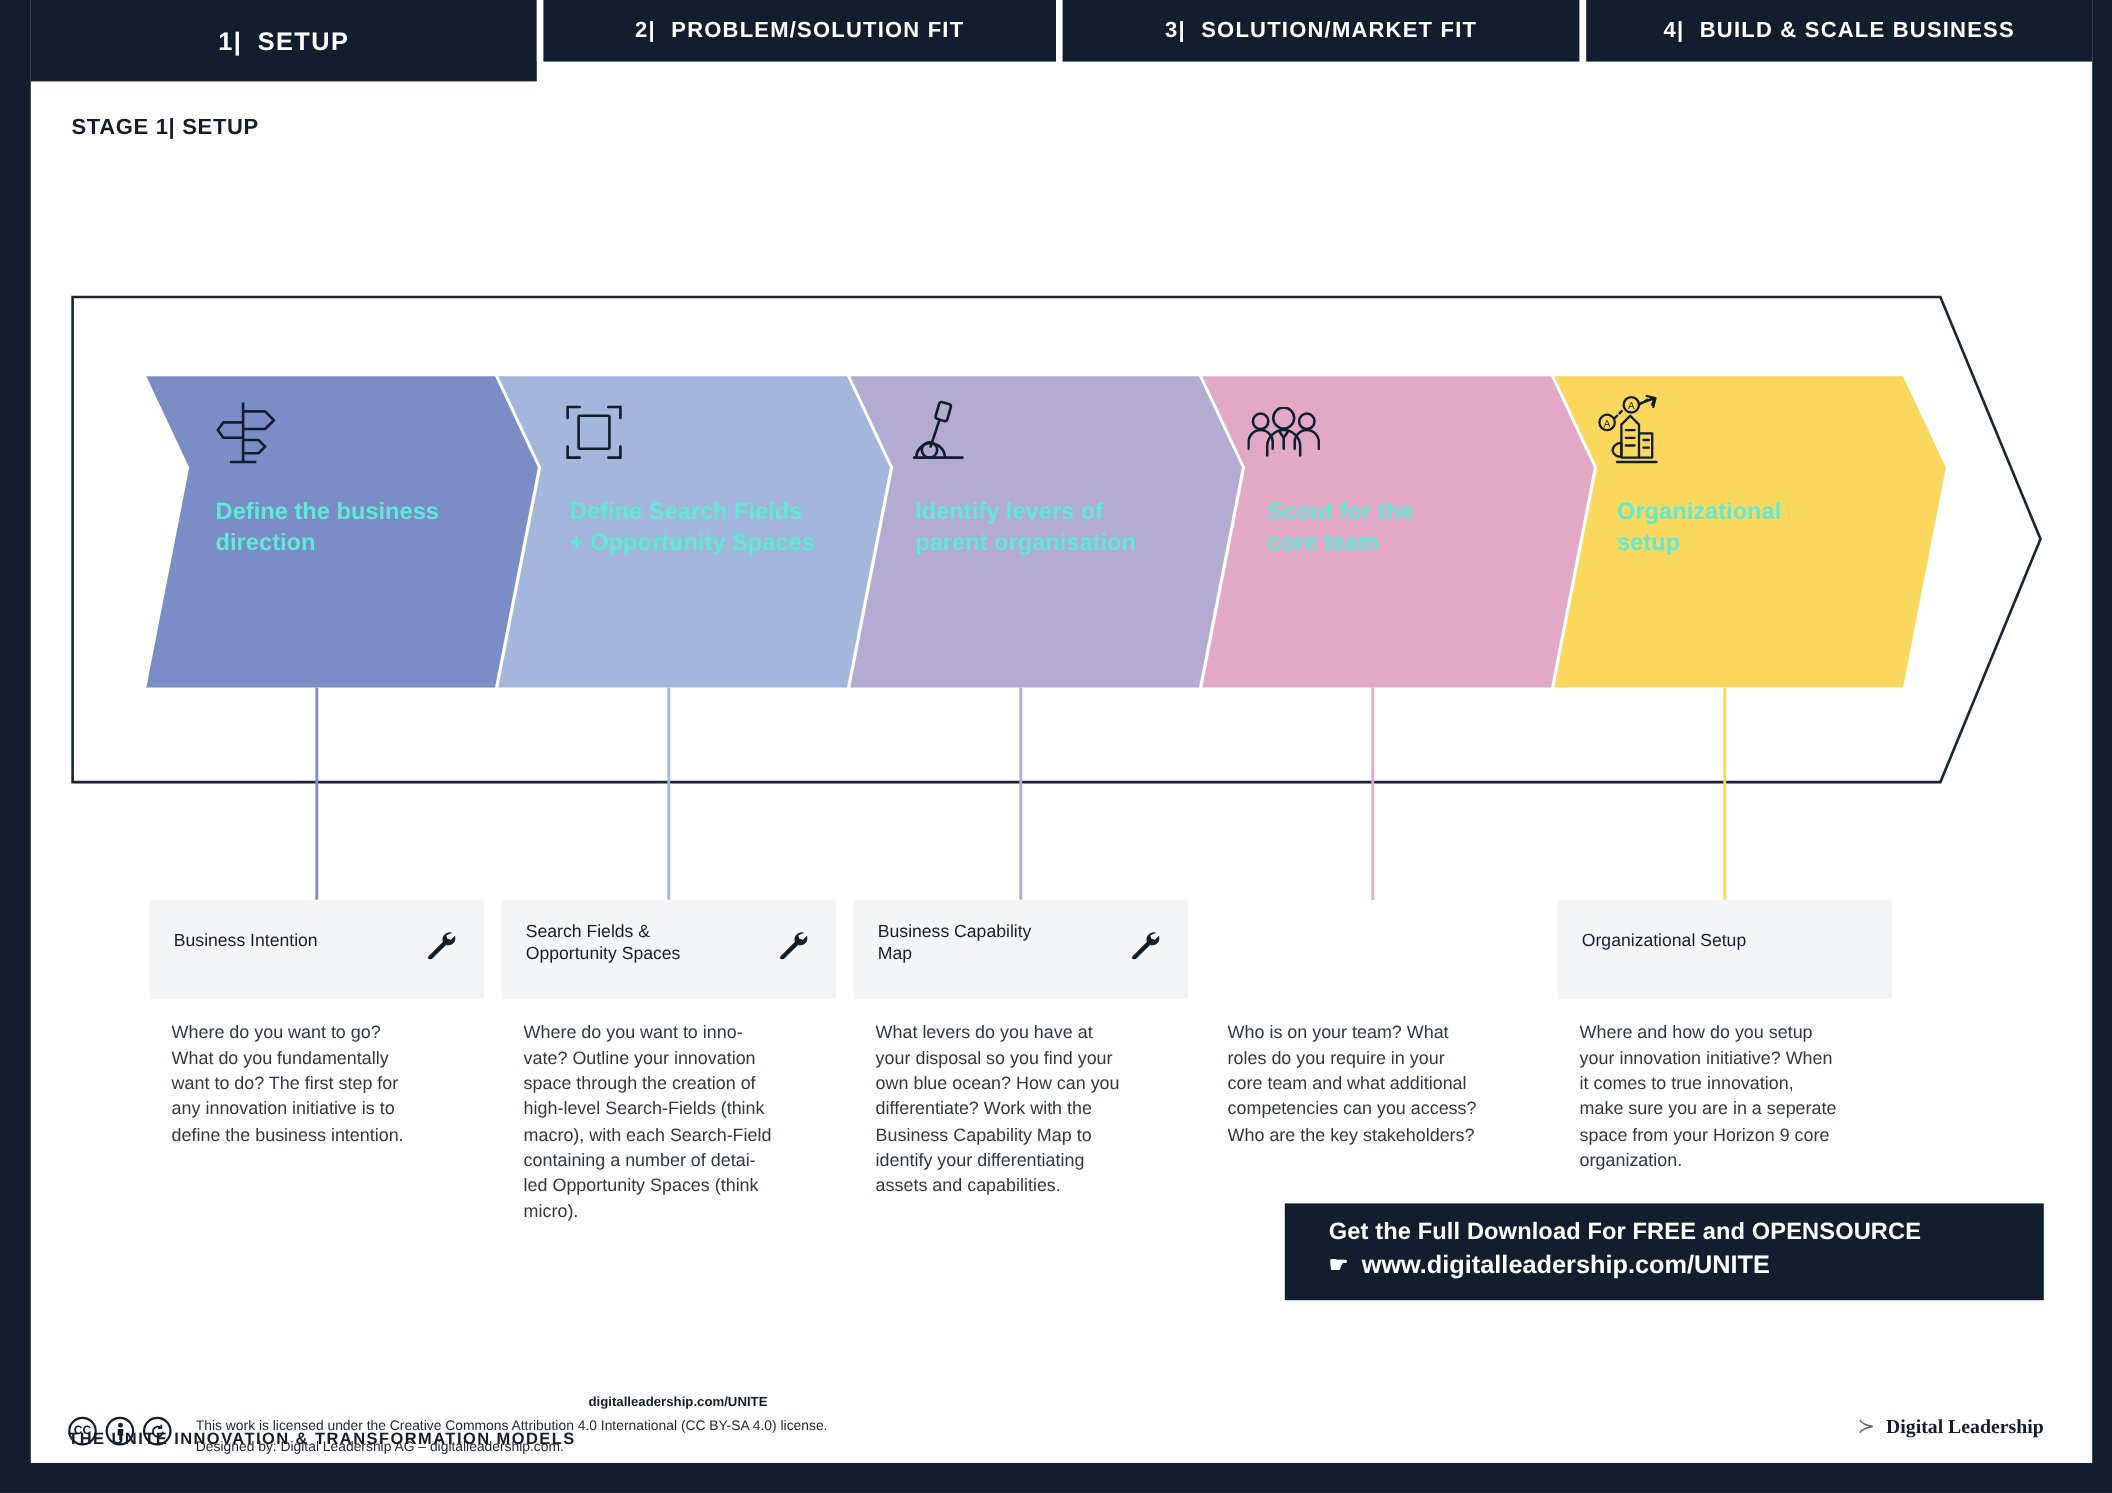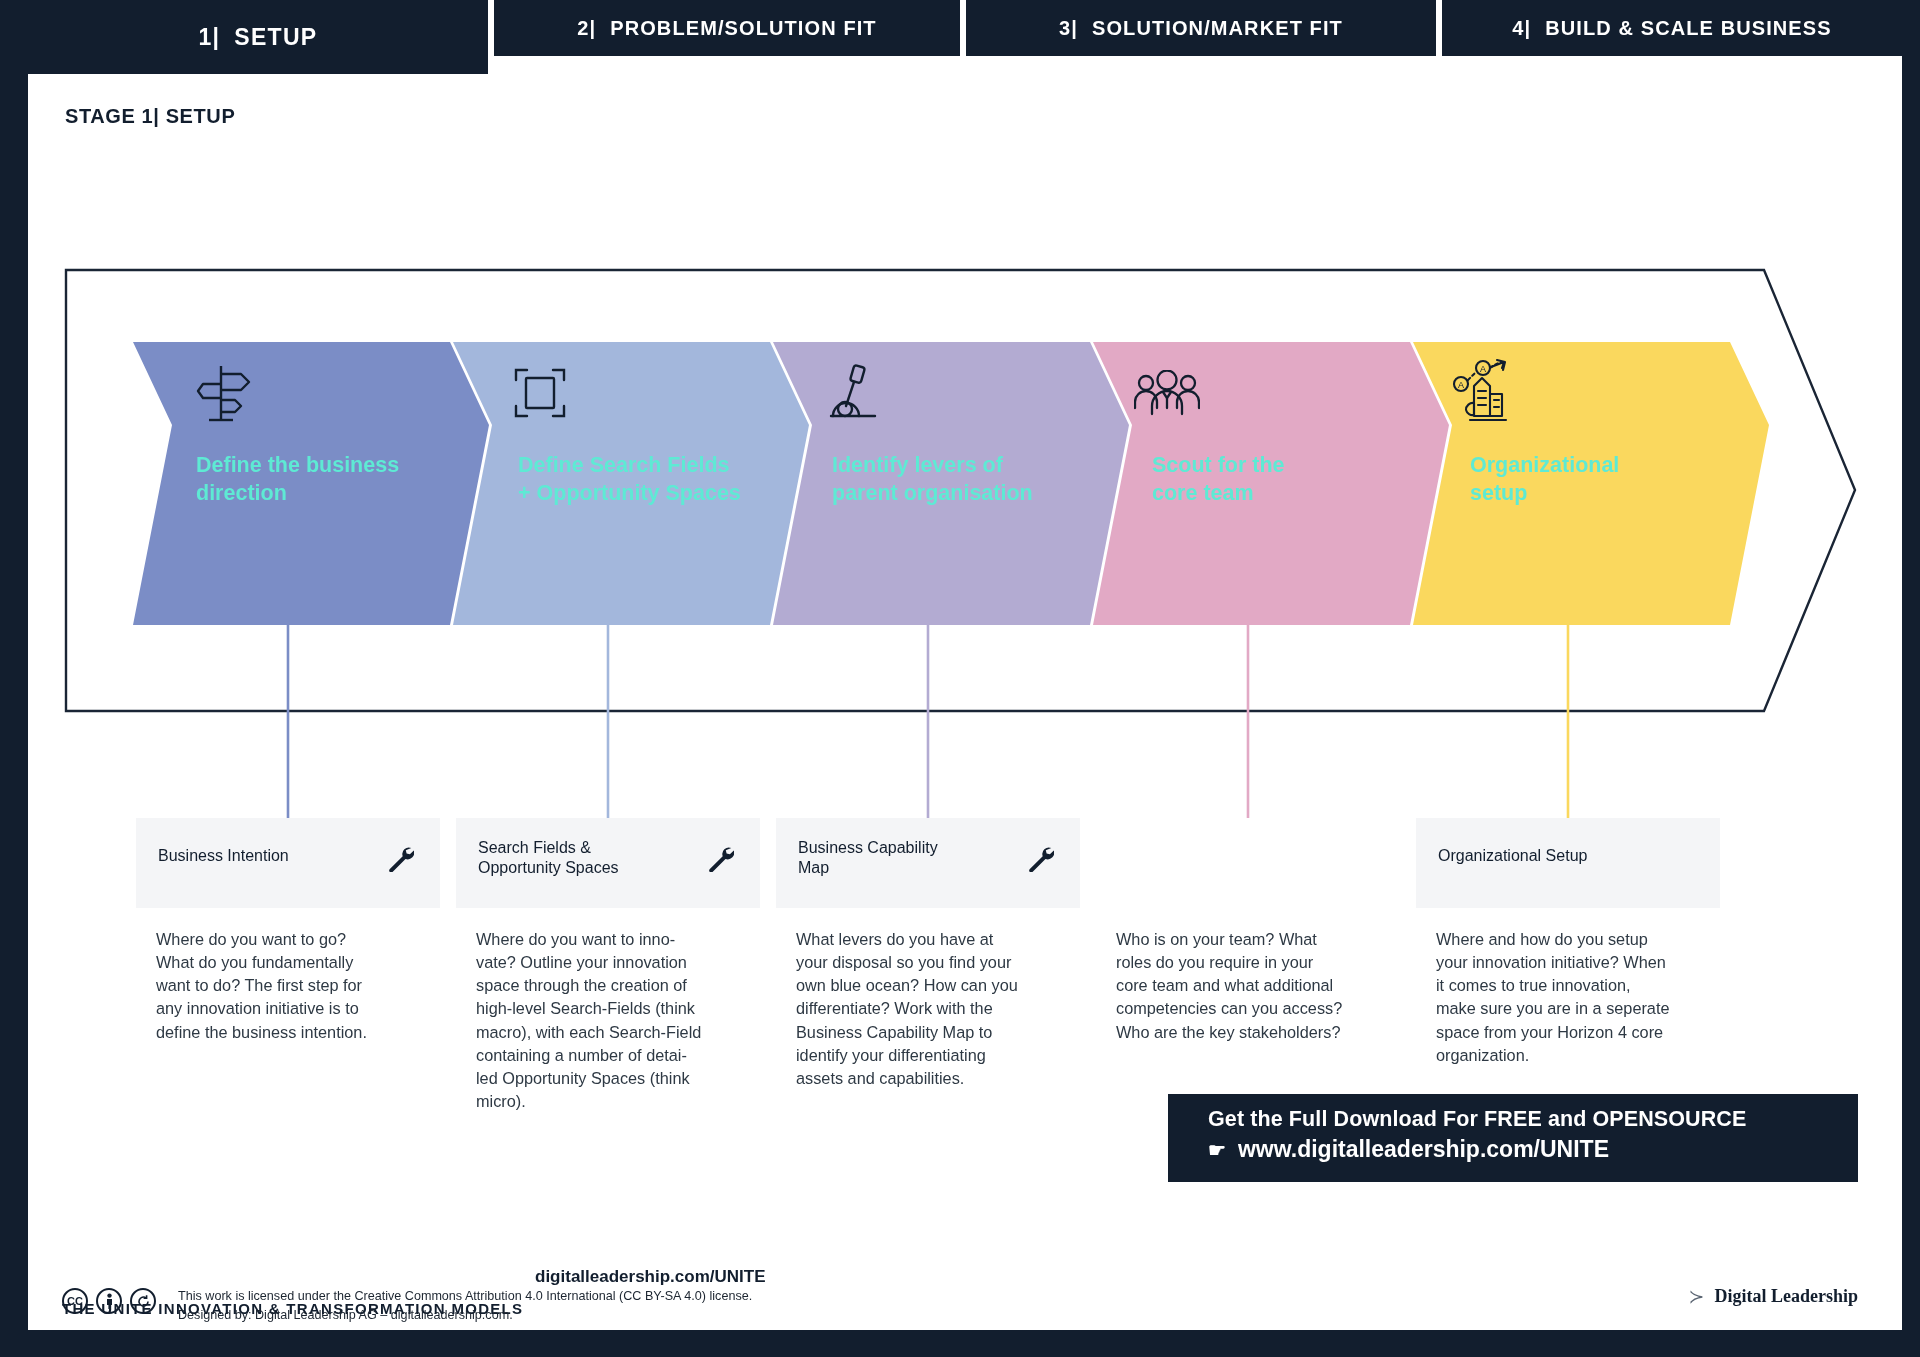--- a/index.html
+++ b/index.html
@@ -147,21 +147,21 @@
     left: 62px; top: 1266px;
     font-size: 15px;
     font-weight: bold;
     color: #121E2E;
     letter-spacing: 1.3px;
     margin-top: 34px;
   }
   .foot-url {
     position: absolute;
     left: 535px; top: 1267px;
-    font-size: 17px;
+    font-size: 12px;
     font-weight: bold;
     color: #121E2E;
   }
   .cc-badges {
     position: absolute;
     left: 62px; top: 1288px;
     display: flex;
     gap: 8px;
   }
   .cc {
@@ -375,21 +375,21 @@
 assets and capabilities.</div>
   <div class="card-body" style="left:1116px; top:928px; width:280px;">Who is on your team? What
 roles do you require in your
 core team and what additional
 competencies can you access?
 Who are the key stakeholders?</div>
   <div class="card-body" style="left:1436px; top:928px; width:280px;">Where and how do you setup
 your innovation initiative? When
 it comes to true innovation,
 make sure you are in a seperate
-space from your Horizon 4 core
+space from your Horizon 9 core
 organization.</div>
 
   <div class="promo">
     <div class="promo-l1">Get the Full Download For FREE and OPENSOURCE</div>
     <div class="promo-l2">
       <span class="promo-hand">☛</span>
       <span>www.digitalleadership.com/UNITE</span>
     </div>
   </div>
 

